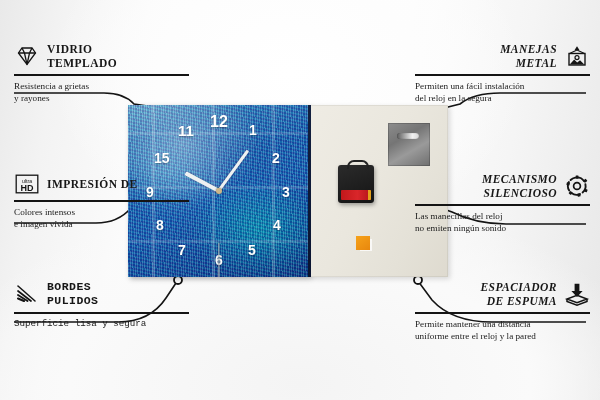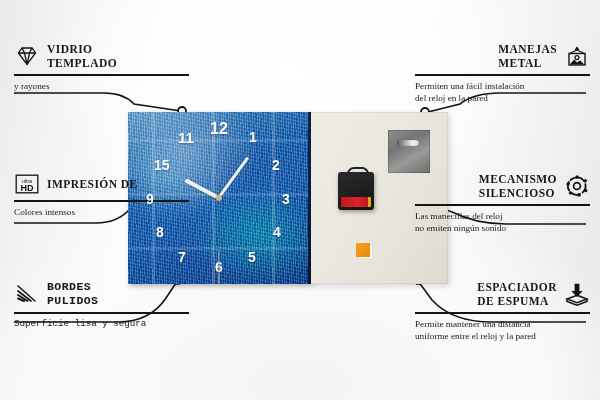--- a/index.html
+++ b/index.html
@@ -9,21 +9,21 @@
     background:
       radial-gradient(ellipse 55% 60% at 48% 18%, #ffffff 0%, #fdfdfd 38%, rgba(253,253,253,0) 72%),
       radial-gradient(ellipse 70% 55% at 50% 96%, #f4f4f4 0%, #fafafa 55%, rgba(250,250,250,0) 85%),
       linear-gradient(100deg, #e9e9e9 0%, #f3f3f3 10%, #fcfcfc 26%, #ffffff 46%,
                       #fdfdfd 62%, #f5f5f5 80%, #e7e7e7 100%);
     position:relative;
   }
   #stage { position:absolute; inset:0; width:600px; height:400px; }
 
   
-  .product { position:absolute; left:128px; top:112px; width:365px; height:172px;border-radius:31px; }
+  .product { position:absolute; left:128px; top:105px; width:365px; height:172px;border-radius:31px; }
 
   .clockface {
     position:absolute; left:0; top:0; width:182px; height:172px;
     background:
       repeating-linear-gradient(88deg, rgba(255,255,255,.16) 0 1px, rgba(0,40,120,.16) 1px 2.4px),
       repeating-linear-gradient(12deg, rgba(0,220,190,.20) 0 1.6px, rgba(0,30,110,.22) 1.6px 3.4px),
       radial-gradient(ellipse 60% 45% at 72% 72%, rgba(0,200,200,.55) 0%, rgba(0,70,170,0) 62%),
       radial-gradient(ellipse 55% 38% at 22% 40%, rgba(120,195,235,.55) 0%, rgba(20,70,160,0) 65%),
       linear-gradient(160deg, #7fb4dd 0%, #3f7fc4 16%, #1f5ab4 38%, #1c58b6 55%, #14429c 78%, #0d2f7e 100%);
     overflow:hidden;
@@ -78,21 +78,21 @@
   .foam { position:absolute; left:46px; top:131px; width:14px; height:14px;
           background:linear-gradient(145deg,#f6a21a,#e8870d);
           box-shadow:3px 2px 0 -1px rgba(255,255,255,.75); }
 
   
   .feat { position:absolute; width:175px; }
   .feat .head { display:flex; align-items:center; gap:7px; }
   .feat.r .head { justify-content:flex-end; }
   .feat .title { font-weight:700; font-size:11.5px; letter-spacing:.45px;
                  color:#171717; line-height:1.22; text-transform:uppercase; }
-  .feat.r .title { text-align:left; }
+  .feat.r .title { text-align:right;font-style:italic; }
   .rule { height:1.6px; background:#141414; margin:4px 0 4px; width:100%; }
   .feat .desc { font-size:9.2px; color:#1b1b1b; line-height:1.35; }
   .feat.r .desc { }
   .ic { flex:0 0 auto; width:26px; height:24px; display:block; }
 
   #f1 { left:14px; top:42px; }
   #f2 { left:14px; top:172px; }
   #f3 { left:14px; top:280px;font-family:Liberation Mono, monospace; }
   #f4 { right:10px; top:42px; }
   #f5 { right:10px; top:172px; }
@@ -163,38 +163,40 @@
           <path d="M3.5 9 H20.5 M7 4 L9.5 9 L12 20.5 M17 4 L14.5 9 L12 20.5 M9.5 9 H14.5"></path>
         </g>
       </svg>
       <div class="title">
         <div>VIDRIO</div>
         <div>TEMPLADO</div>
       </div>
     </div>
     <div class="rule"></div>
     <div class="desc">
+      <div>Resistencia a grietas</div>
       <div>y rayones</div>
     </div>
   </div>
 
   <div class="feat" id="f2">
     <div class="head">
       <svg class="ic" viewBox="0 0 26 24">
         <rect x="2.2" y="3.2" width="21.6" height="17.6" fill="none" stroke="#141414" stroke-width="1.3"></rect>
         <text x="13" y="11" font-family="Liberation Sans, sans-serif" font-size="5.2" text-anchor="middle" fill="#141414">ultra</text>
         <text x="13" y="18.6" font-family="Liberation Sans, sans-serif" font-size="9" font-weight="700" text-anchor="middle" fill="#141414">HD</text>
       </svg>
       <div class="title">
         <div>IMPRESIÓN DE</div>
       </div>
     </div>
     <div class="rule"></div>
     <div class="desc">
       <div>Colores intensos</div>
+      <div>e imagen vívida</div>
     </div>
   </div>
 
   <div class="feat" id="f3">
     <div class="head">
       <svg class="ic" viewBox="0 0 24 24">
         <g stroke="#141414" stroke-linecap="round">
           <path d="M3 4 L20 19" stroke-width="1.5"></path>
           <path d="M3 9 L16 19" stroke-width="1.7"></path>
           <path d="M3 13 L12.5 19" stroke-width="1.9"></path>
@@ -222,21 +224,21 @@
         <path d="M12 2.2 L9.6 6 H14.4 Z" fill="#141414"></path>
         <path d="M12 6 L4.5 9.5 M12 6 L19.5 9.5" stroke="#141414" stroke-width="1.1" fill="none"></path>
         <rect x="4" y="9.5" width="16" height="11.5" fill="none" stroke="#141414" stroke-width="1.4"></rect>
         <circle cx="12" cy="13.6" r="2" fill="none" stroke="#141414" stroke-width="1.2"></circle>
         <path d="M4.7 20.4 L9.2 15.6 L12.2 18.6 L15 16.2 L19.3 20.4 Z" fill="#141414"></path>
       </svg>
     </div>
     <div class="rule"></div>
     <div class="desc">
       <div>Permiten una fácil instalación</div>
-      <div>del reloj en la pared</div>
+      <div>del reloj en la segura</div>
     </div>
   </div>
 
   <div class="feat r" id="f5">
     <div class="head">
       <div class="title">
         <div>MECANISMO</div>
         <div>SILENCIOSO</div>
       </div>
       <svg class="ic" viewBox="0 0 24 24">

